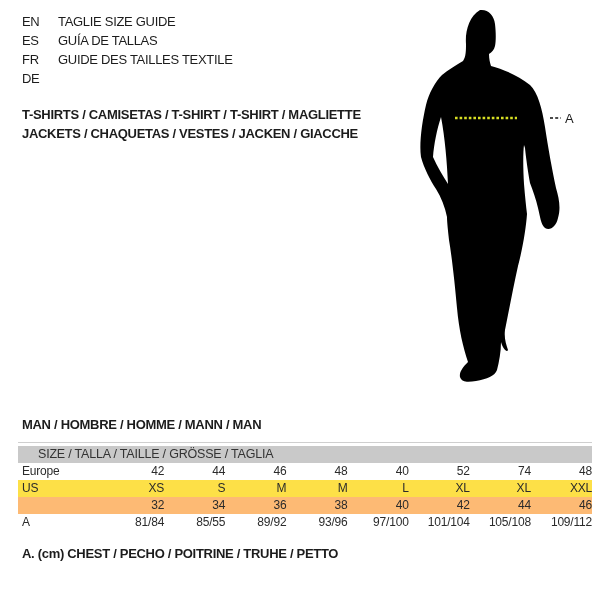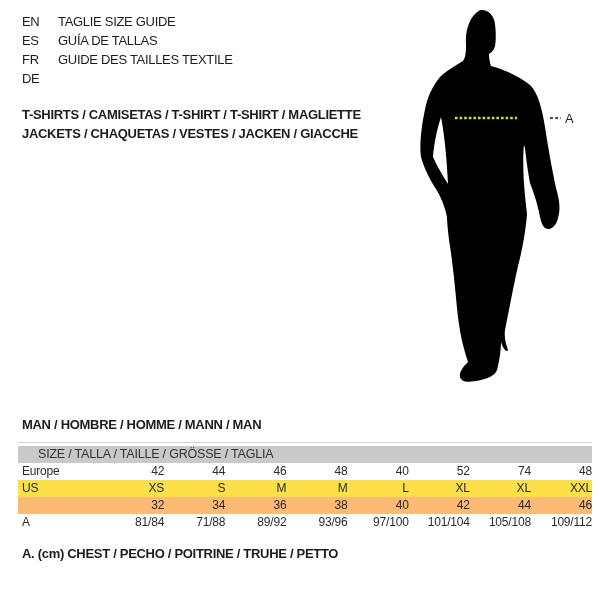--- a/index.html
+++ b/index.html
@@ -141,21 +141,21 @@
           <div class="st-cell">36</div>
           <div class="st-cell">38</div>
           <div class="st-cell">40</div>
           <div class="st-cell">42</div>
           <div class="st-cell">44</div>
           <div class="st-cell">46</div>
         </div>
         <div class="st-row" style="background: rgb(255, 255, 255);">
           <div class="st-label">A</div>
           <div class="st-cell">81/84</div>
-          <div class="st-cell">71/88</div>
+          <div class="st-cell">85/55</div>
           <div class="st-cell">89/92</div>
           <div class="st-cell">93/96</div>
           <div class="st-cell">97/100</div>
           <div class="st-cell">101/104</div>
           <div class="st-cell">105/108</div>
           <div class="st-cell">109/112</div>
         </div>
       </div>
   </div>
 

